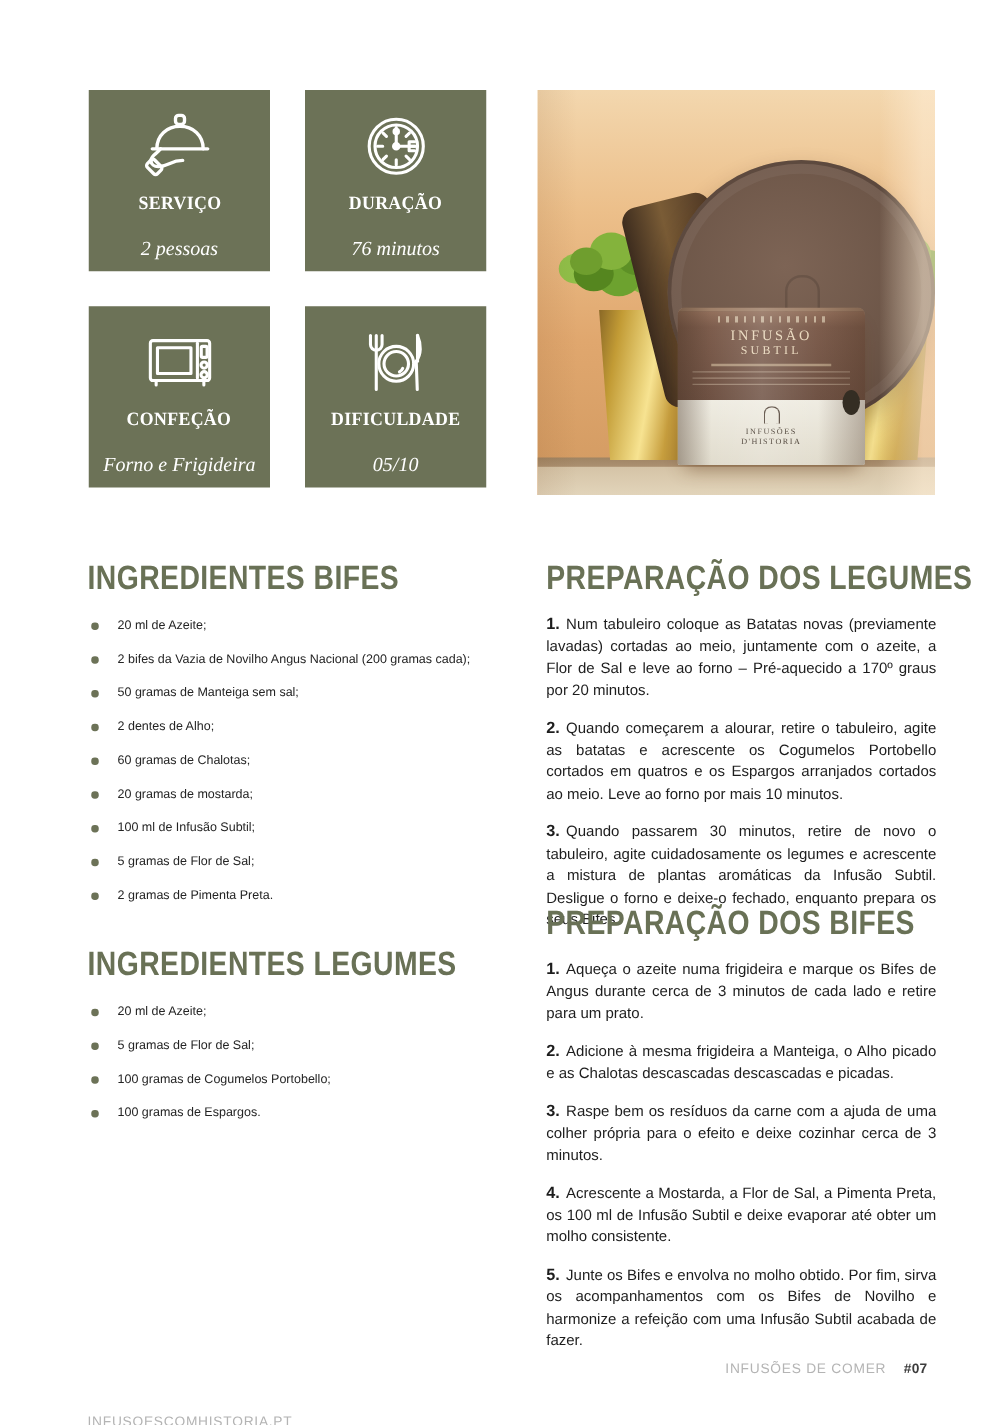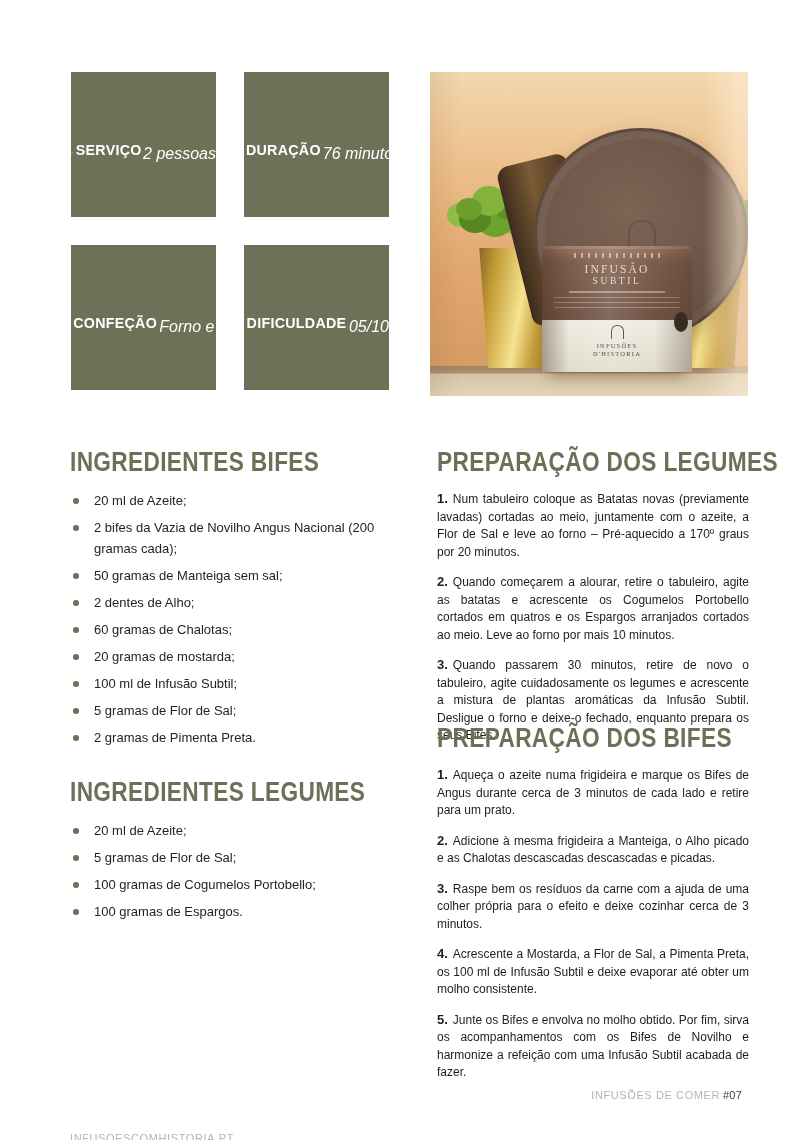--- a/index.html
+++ b/index.html
@@ -7,21 +7,21 @@
     width:806px;height:1140px;position:relative;background:#ffffff;
     font-family:"Liberation Sans",sans-serif;overflow:hidden;
   }
   
   .tiles{
     position:absolute;left:71px;top:72px;
     display:grid;grid-template-columns:145px 145px;grid-template-rows:145px 145px;
     gap:28px;
   }
   .tile{
-    background:#6c7257;color:#fff;display:flex;flex-direction:row;align-items:center;
+    background:#6c7257;color:#fff;display:flex;flex-direction:column;align-items:center;font-family:Liberation Serif, serif;
   }
   .tile svg{margin-top:16px;display:block;}
   .tile .t-label{
     font-weight:bold;font-size:15px;letter-spacing:.3px;margin-top:9px;
     transform:scaleX(.95);white-space:nowrap;
   }
   .tile .t-value{font-size:16px;font-style:italic;margin-top:19px;white-space:nowrap;}
   
   .photo{
     position:absolute;left:430px;top:72px;width:318px;height:324px;overflow:hidden;
@@ -114,21 +114,21 @@
   
   h2.section{
     margin:0;color:#697156;font-size:27px;line-height:28px;font-weight:bold;
     letter-spacing:.4px;white-space:nowrap;transform:scaleX(.84);transform-origin:left center;
   }
   .col-left{position:absolute;left:70px;top:448px;width:330px;}
   .col-left h2{margin-bottom:14px;}
   .col-left h2.second{margin-top:30px;}
   ul.ing{margin:0;padding:0;list-style:none;}
   ul.ing li{
-    position:relative;padding-left:24px;font-size:13px;line-height:21px;
+    position:relative;padding-left:24px;font-size:10px;line-height:21px;
     margin-bottom:6px;color:#242424;
   }
   ul.ing li::before{
     content:"";position:absolute;left:3px;top:8px;width:5.5px;height:5.5px;
     border-radius:50%;background:#6c7257;
   }
   .prep{position:absolute;width:312px;}
   .prep-legumes{left:437px;top:448px;}
   .prep-bifes{left:437px;top:724px;}
   .prep h2{margin-bottom:14px;}
@@ -138,21 +138,21 @@
   .step b{font-size:13px;margin-right:5px;}
   
   .footer-left{
     position:absolute;left:70px;top:1132px;font-size:11px;letter-spacing:.6px;color:#b4b4b4;
     text-decoration:none;
   }
   .footer-right{
     position:absolute;right:64px;top:1089px;font-size:11px;letter-spacing:.6px;color:#b4b4b4;
     white-space:nowrap;
   }
-  .footer-right .issue{font-weight:normal;color:#3c3c3c;margin-left:3px;letter-spacing:.2px;}
+  .footer-right .issue{font-weight:bold;color:#3c3c3c;margin-left:14px;letter-spacing:.2px;}
 </style>
 </head>
 <body>
 
 <div class="tiles">
 
   <div class="tile">
     <svg width="66" height="58" viewBox="0 0 64 56" fill="none" stroke="#ffffff" stroke-width="2.6" stroke-linecap="round" stroke-linejoin="round">
       <rect x="28.5" y="4" width="7" height="7" rx="2.5"></rect>
       <path d="M14 30c0-10.5 8-17.5 18-17.5S50 19.5 50 30"></path>

